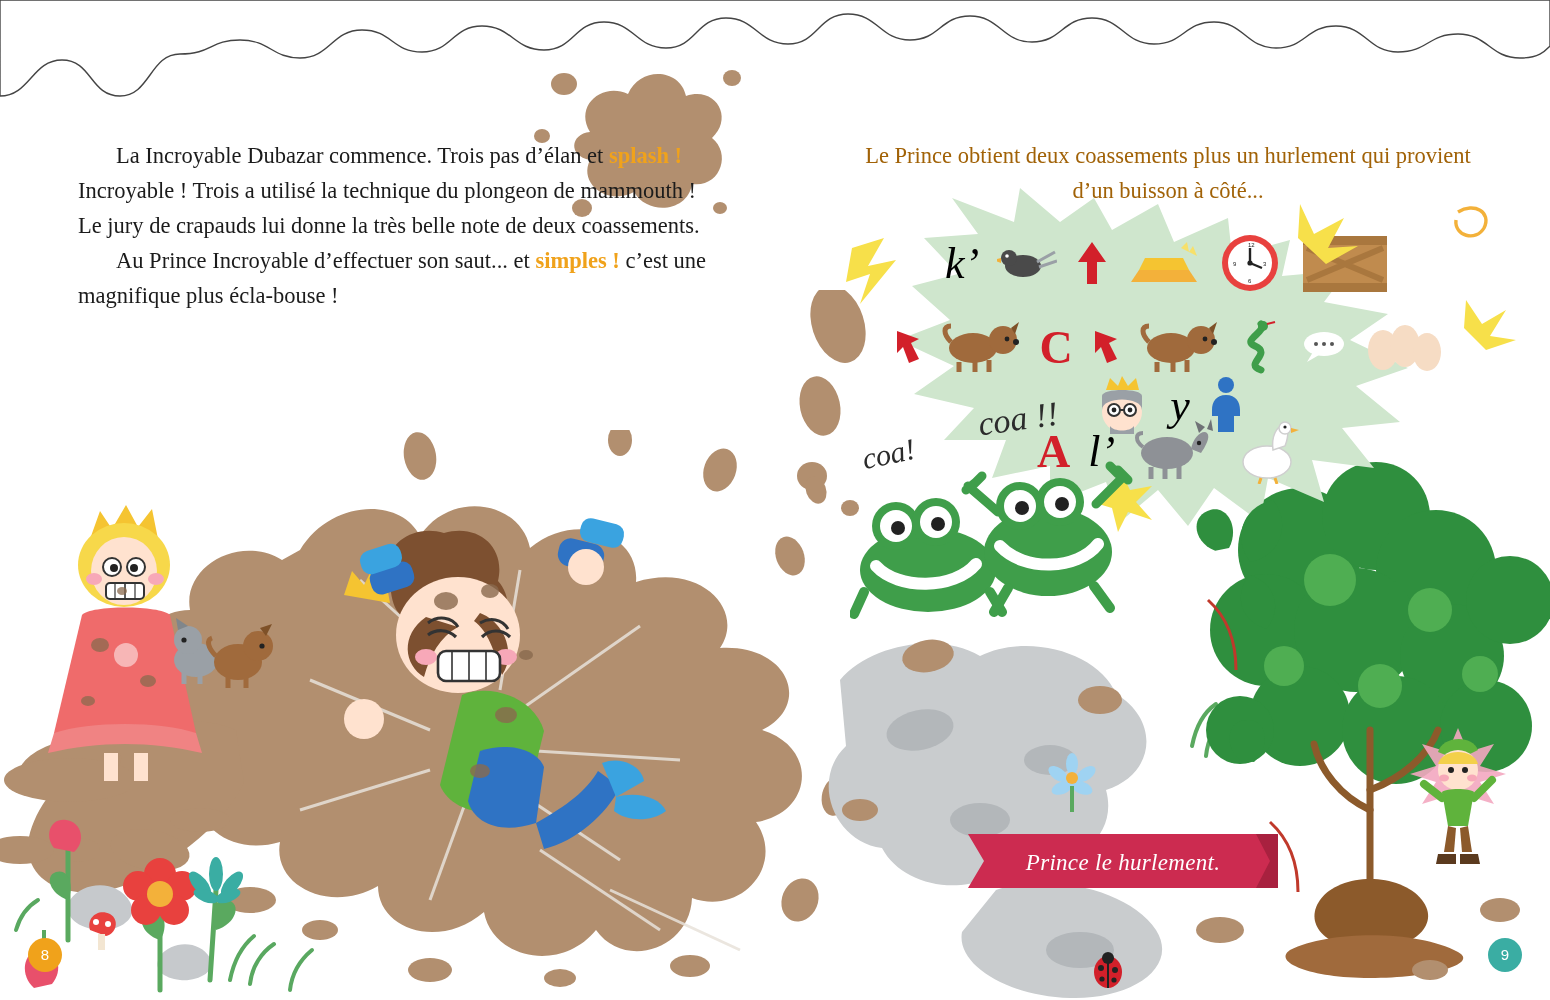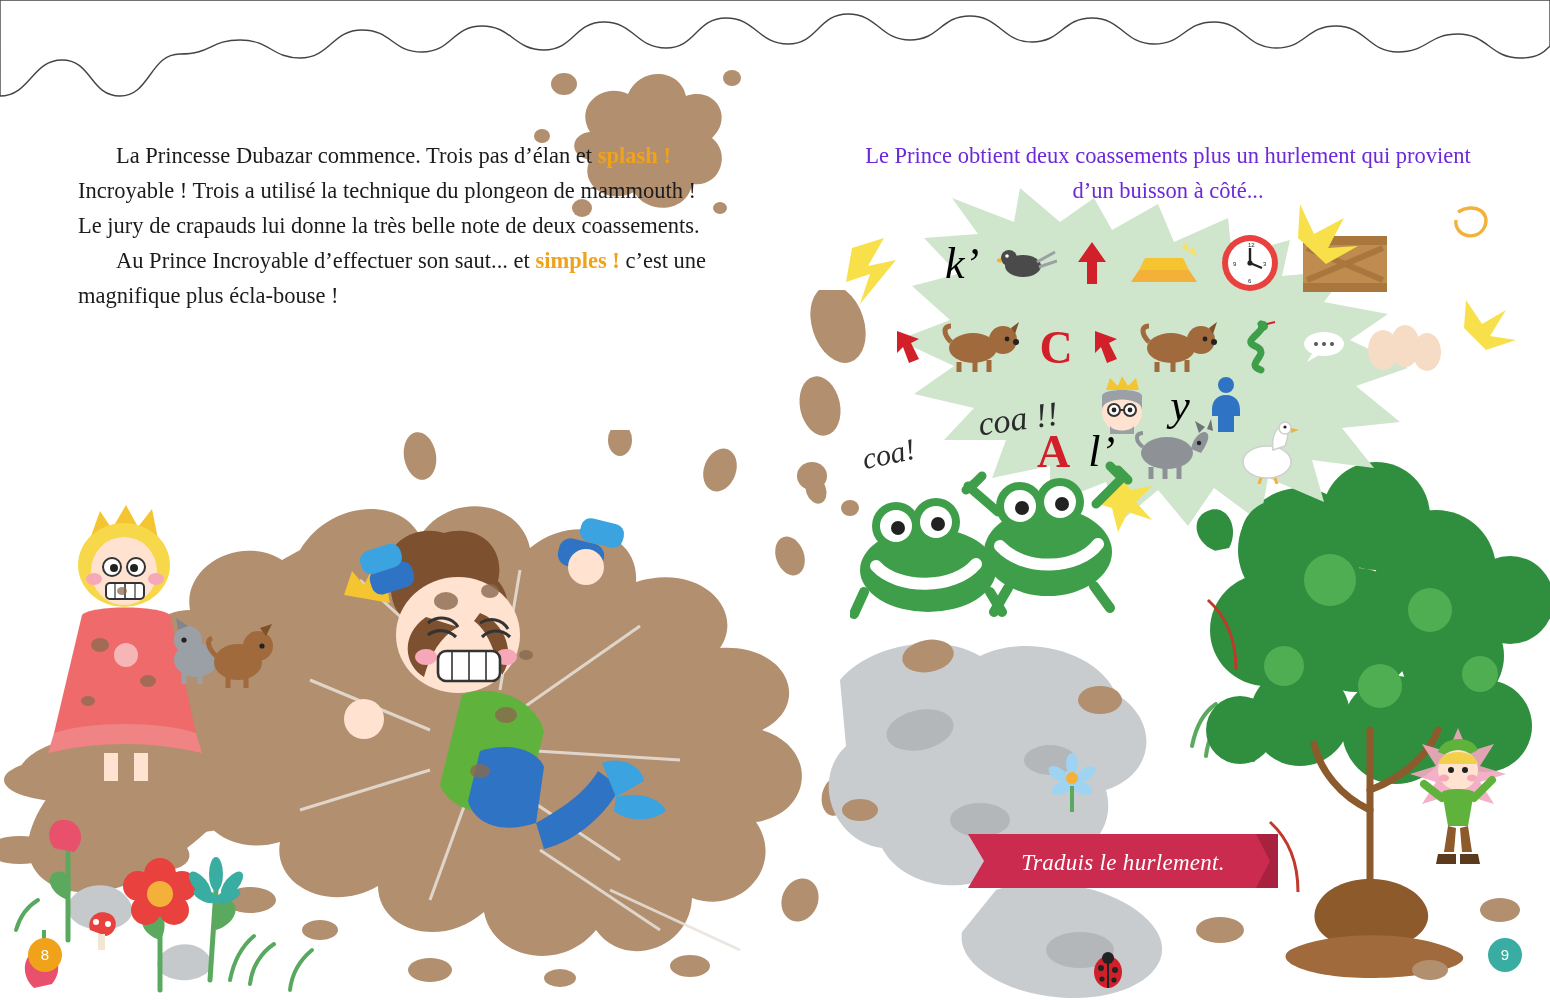--- a/index.html
+++ b/index.html
@@ -35,21 +35,21 @@
     line-height: 1.56;
     color: #1b1b1b;
   }
   .col-right {
     position: absolute;
     left: 848px;
     top: 138px;
     width: 640px;
     font-size: 22.5px;
     line-height: 1.56;
-    color: #6d28d9;
+    color: #a16207;
     text-align: center;
   }
   .para {
     margin: 0 0 0 0;
     text-indent: 38px;
   }
   .para.noindent { text-indent: 0; }
   .rules-intro { text-indent: 0; margin-bottom: 2px; }
 
   ul.rules {
@@ -700,33 +700,33 @@
   <div class="coa2">coa !!</div>
 
   <svg style="position:absolute;left:1222px;top:490px;" width="80" height="140" viewBox="0 0 80 140">
     <path d="M40,8 C66,24 66,58 40,74 C14,58 14,24 40,8 Z" fill="#2f8f3e" transform="rotate(20 40 40)"></path>
     <path d="M36,84 C58,98 58,126 36,140 C14,126 14,98 36,84 Z" fill="#2f8f3e" transform="rotate(-18 36 112)"></path>
   </svg>
 
   <div class="col-left">
 
 
-    <p class="para"><span>La Princesse Dubazar commence. Trois pas d’élan et </span><span class="splash">splash !</span><span> Incroyable ! Trois a utilisé la technique du </span><span class="ital">plongeon de mammouth</span><span> ! Le jury de crapauds lui donne la très belle note de deux coassements.</span></p>
+    <p class="para"><span>La Incroyable Dubazar commence. Trois pas d’élan et </span><span class="splash">splash !</span><span> Incroyable ! Trois a utilisé la technique du </span><span class="ital">plongeon de mammouth</span><span> ! Le jury de crapauds lui donne la très belle note de deux coassements.</span></p>
 
     <p class="para"><span>Au Prince Incroyable d’effectuer son saut... et </span><span class="splash">simples !</span><span> c’est une magnifique </span><span class="ital">plus écla-bouse</span><span> !</span></p>
   </div>
 
   <div class="col-right">
     <p class="para noindent">Le Prince obtient deux coassements plus un hurlement qui provient d’un buisson à côté...</p>
   </div>
 
   <div class="banner">
     <svg width="310" height="62" viewBox="0 0 310 62" style="position:absolute;left:0;top:-4px;">
       <path d="M0,2 L310,2 L310,56 L0,56 L16,29 Z" fill="#cc2b50"></path>
       <path d="M288,2 L310,2 L310,56 L288,56 L302,29 Z" fill="#a8213f"></path>
     </svg>
-    <div class="banner-text">Traduis le hurlement.</div>
+    <div class="banner-text">Prince le hurlement.</div>
   </div>
 
   <div class="page-num left">8</div>
   <div class="page-num right">9</div>
 
 </div>
 
 </body></html>

